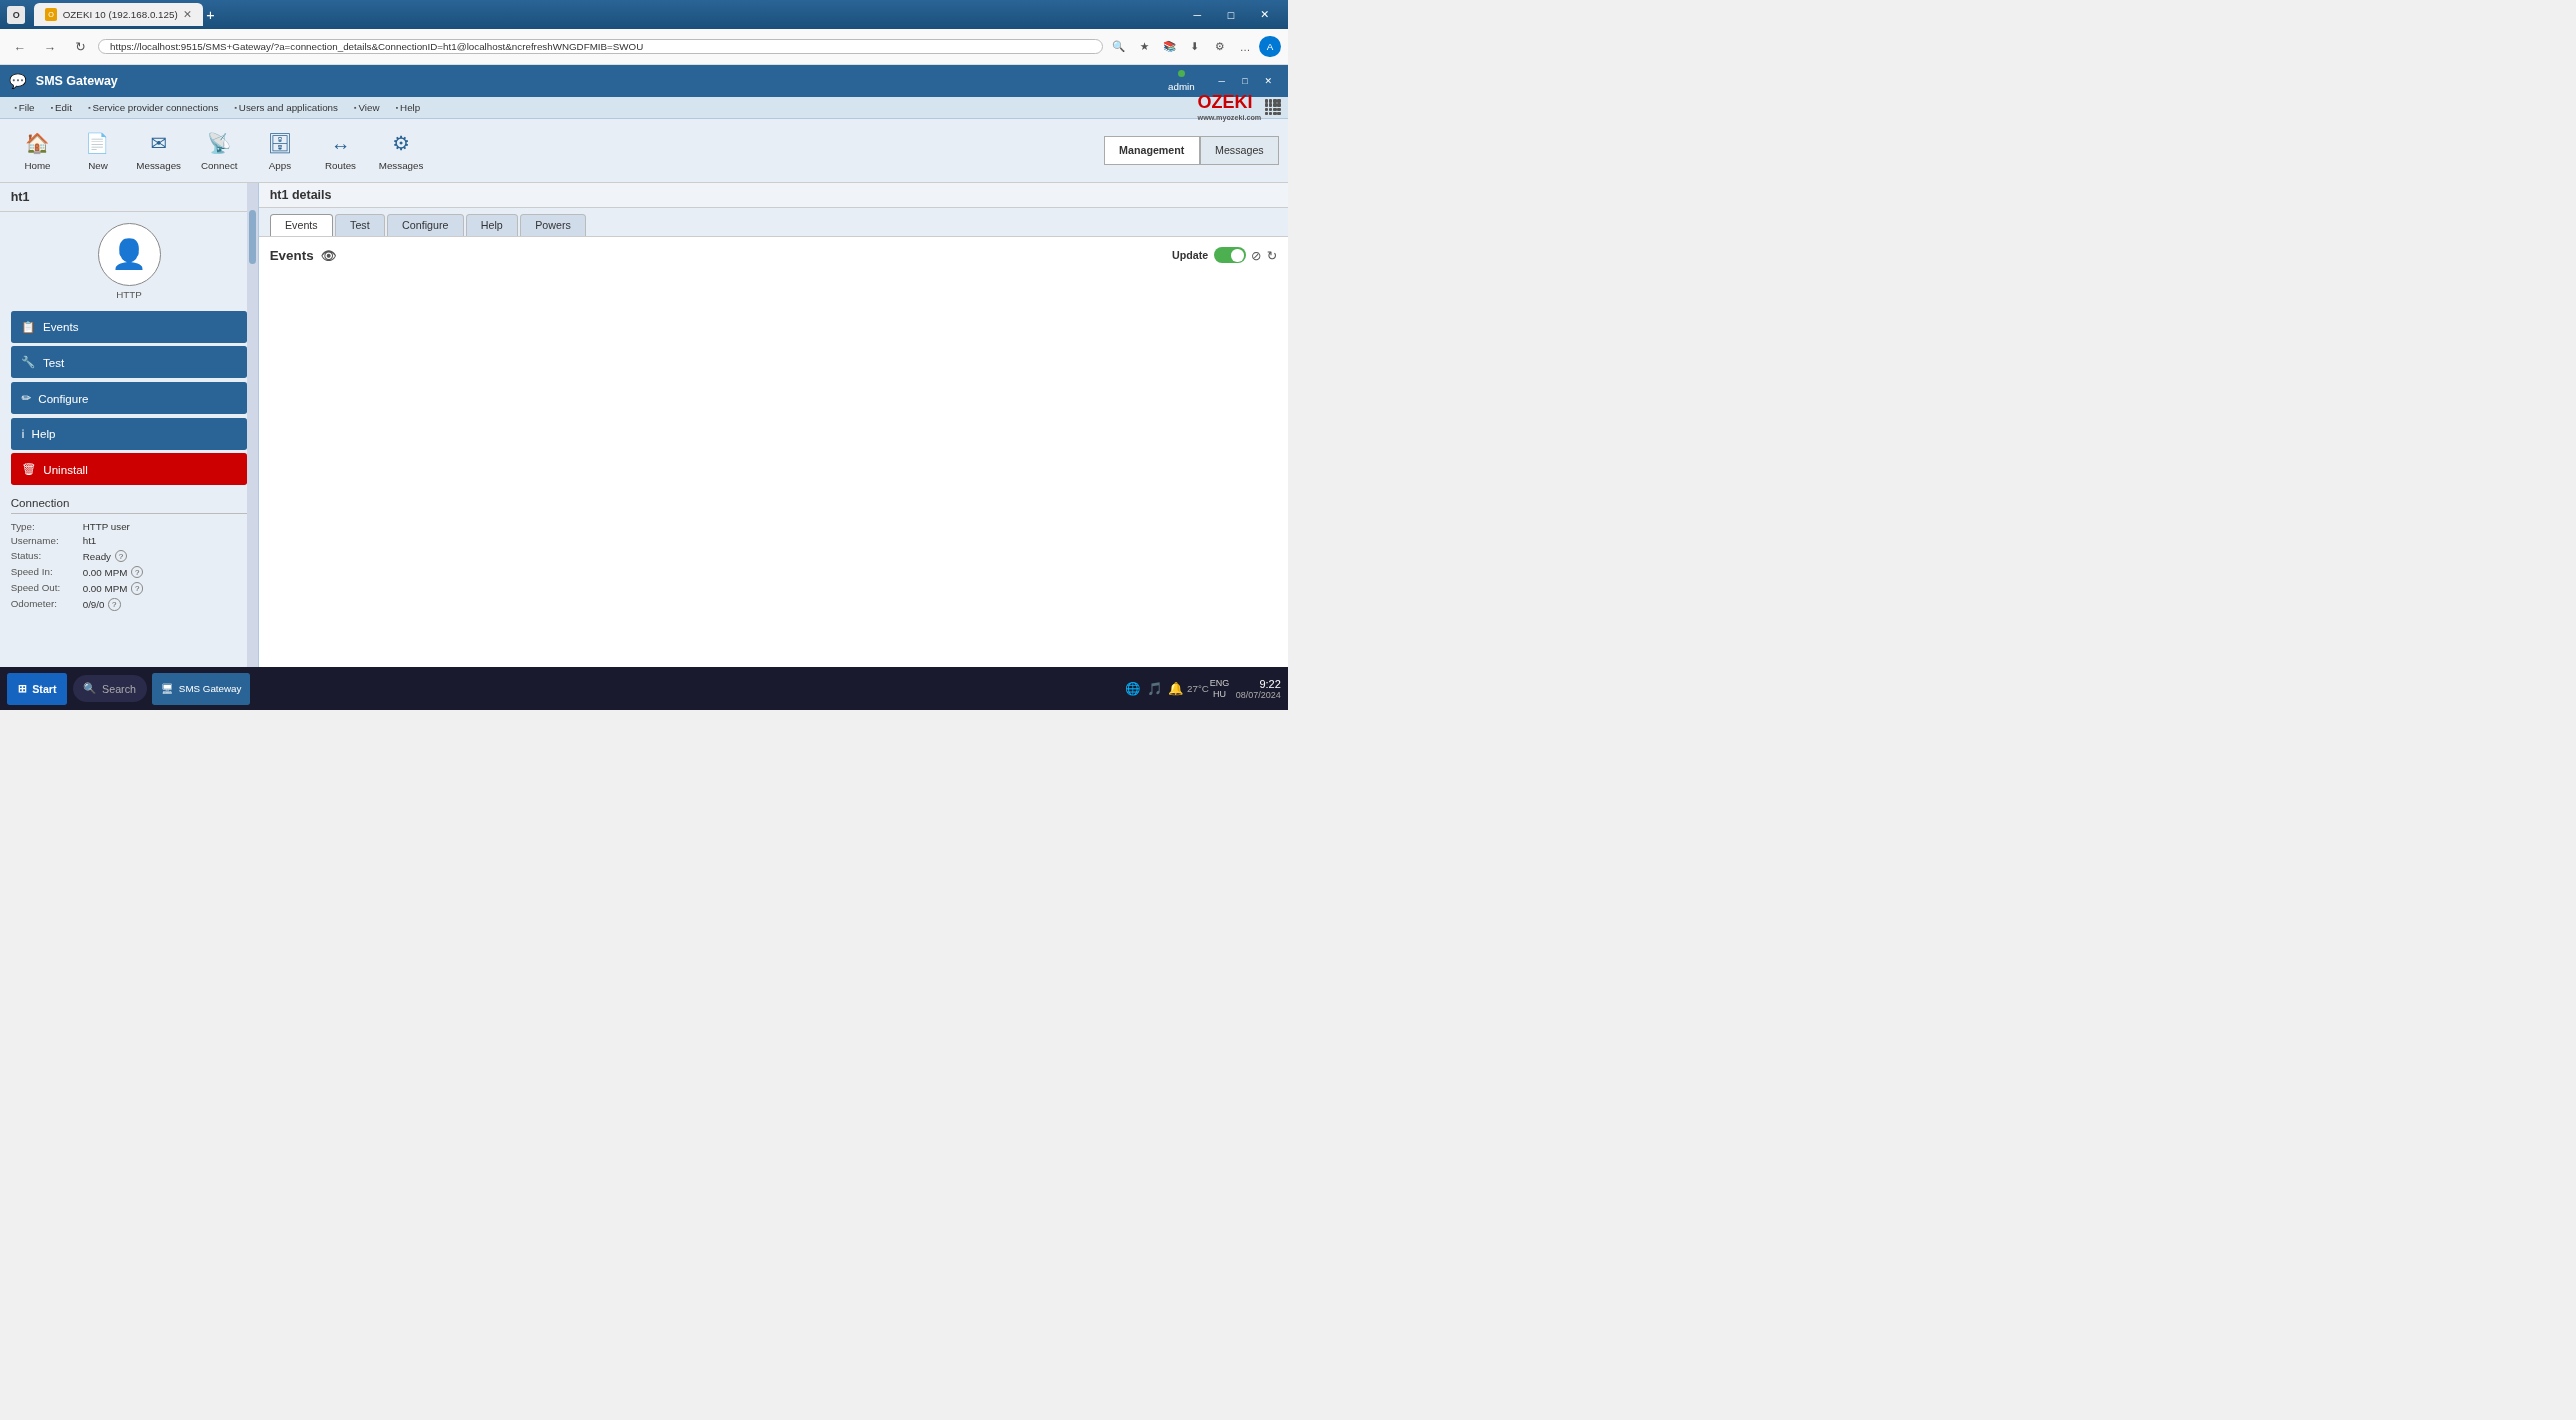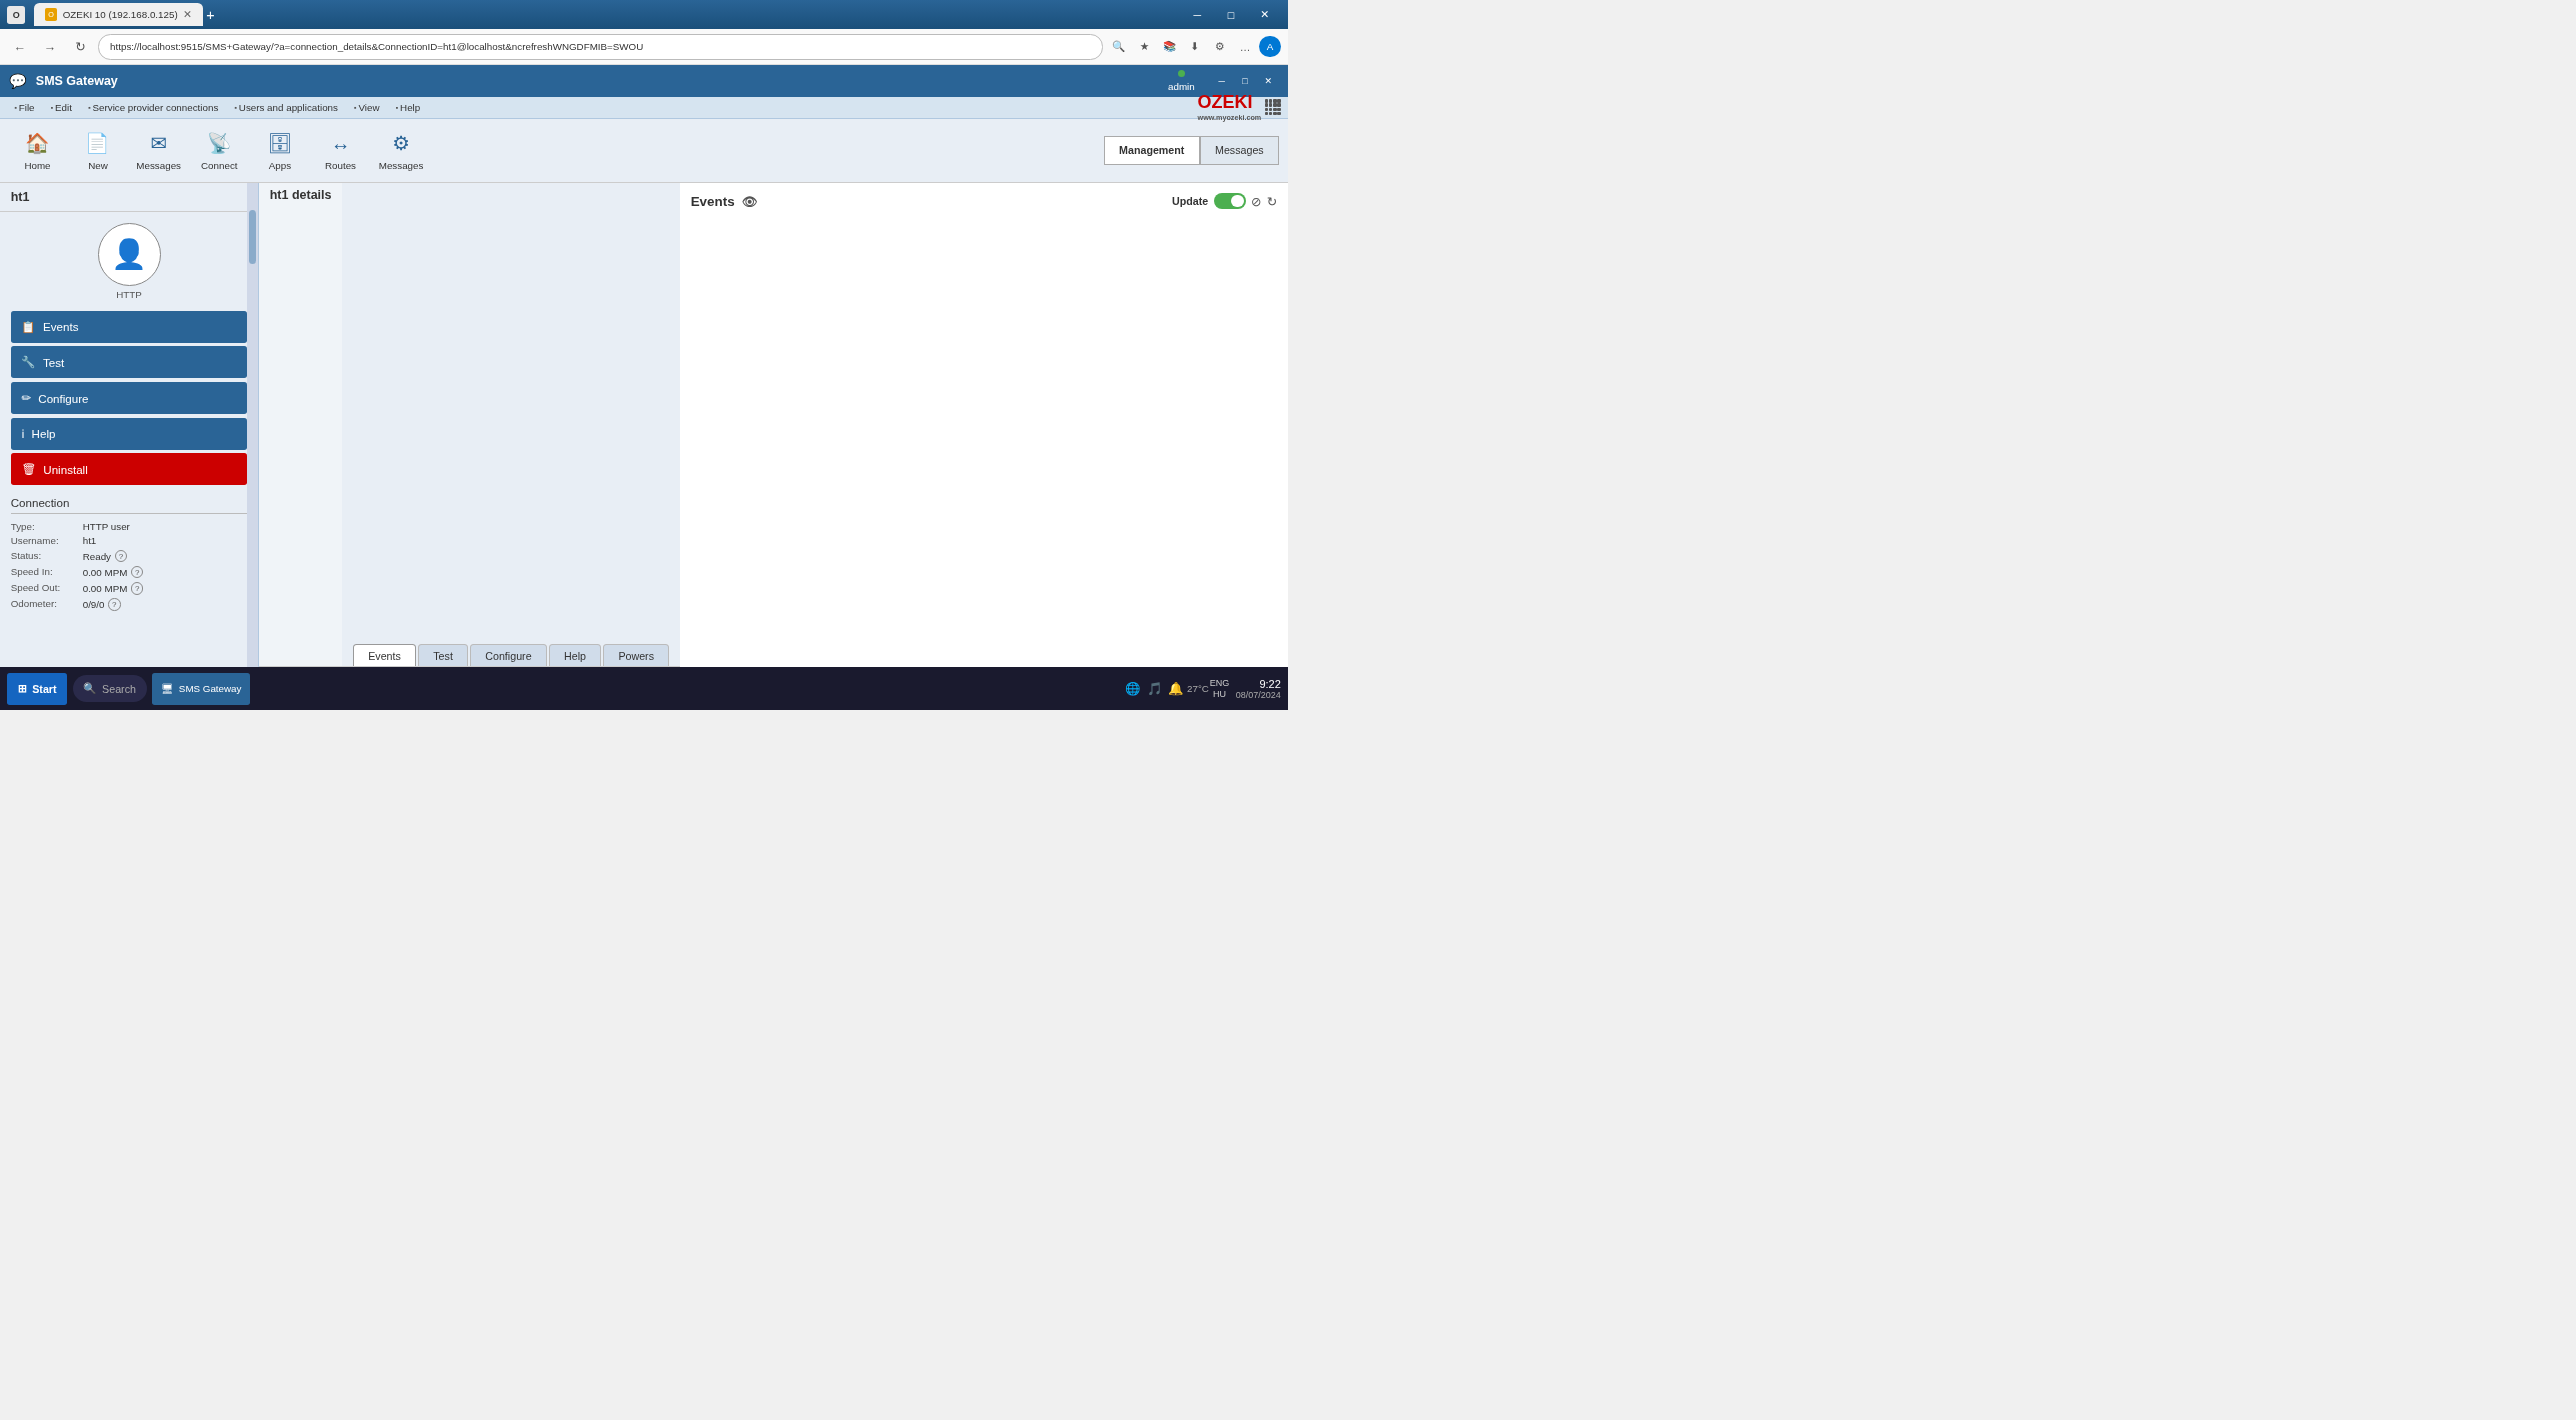--- a/index.html
+++ b/index.html
@@ -38,21 +38,21 @@
     #titlebar .win-controls { display: flex; gap: 1.8px; margin-left: auto; }
     #titlebar .win-ctrl { width: 32px; height: 25px; display: flex; align-items: center; justify-content: center; cursor: pointer; color: white; font-size: 10.7px; }
 
     
     #addressbar {
       height: 36px; background: #f9f9f9; border-bottom: 0.9px solid #ddd;
       display: flex; align-items: center; padding: 0 7.2px; gap: 5.4px;
     }
     .nav-btn { width: 25px; height: 25px; border: none; background: none; cursor: pointer; border-radius: 50%; display: flex; align-items: center; justify-content: center; font-size: 12.5px; color: #555; }
     #url-bar {
-      flex: 1; height: 26px; border: 0.9px solid #bbb; border-radius: 12.5px;
+      flex: 1; height: 15px; border: 0.9px solid #bbb; border-radius: 12.5px;
       padding: 0 27px 0 10.7px; font-size: 9.8px; background: white; color: #333;
       outline: none;
     }
     .addr-right { display: flex; gap: 3.6px; }
     .addr-icon { width: 21.5px; height: 21.5px; border: none; background: none; cursor: pointer; border-radius: 50%; display: flex; align-items: center; justify-content: center; font-size: 10.7px; color: #555; }
     .profile-avatar { width: 21.5px; height: 21.5px; border-radius: 50%; background: #0078d4; display: flex; align-items: center; justify-content: center; color: white; font-size: 9.8px; }
 
     
     #app {
       height: calc(710px - 29px - 36px - 43px);
@@ -166,21 +166,21 @@
       font-size: 8px; color: #555; cursor: pointer;
     }
 
     
     #api-prefix { padding: 0 10.7px 10.7px; }
     #api-prefix h3 { font-size: 11.6px; font-weight: bold; margin-bottom: 7.2px; color: #333; border-bottom: 0.9px solid #bbb; padding-bottom: 3.6px; }
     .api-link { font-size: 9px; color: #0066cc; cursor: pointer; display: block; margin-bottom: 1.8px; }
 
     
     #content {
-      flex: 1; display: flex; background: #f5f8fc;
+      flex: 1; display: flex; flex-direction: column; background: #f5f8fc;
       overflow: hidden;
     }
     #content-header {
       padding: 5.4px 10.7px; font-size: 12.5px; font-weight: bold; color: #333;
       border-bottom: 0.9px solid #ccc; background: #f0f4f8;
     }
 
     
     #tabs {
       display: flex; align-items: flex-end; padding: 5.4px 10.7px 0;

